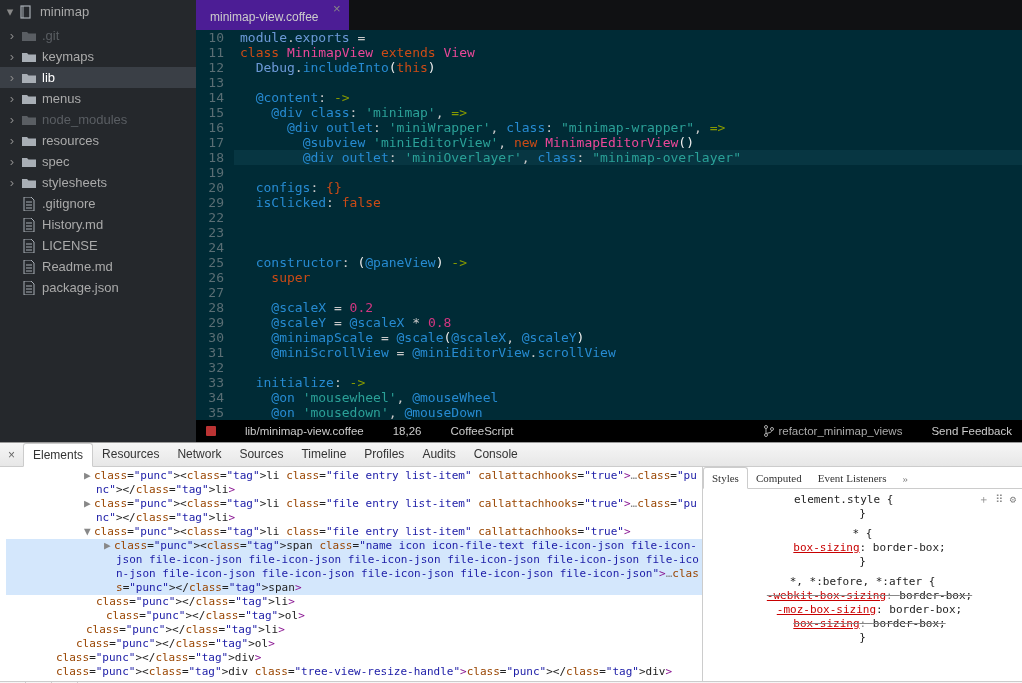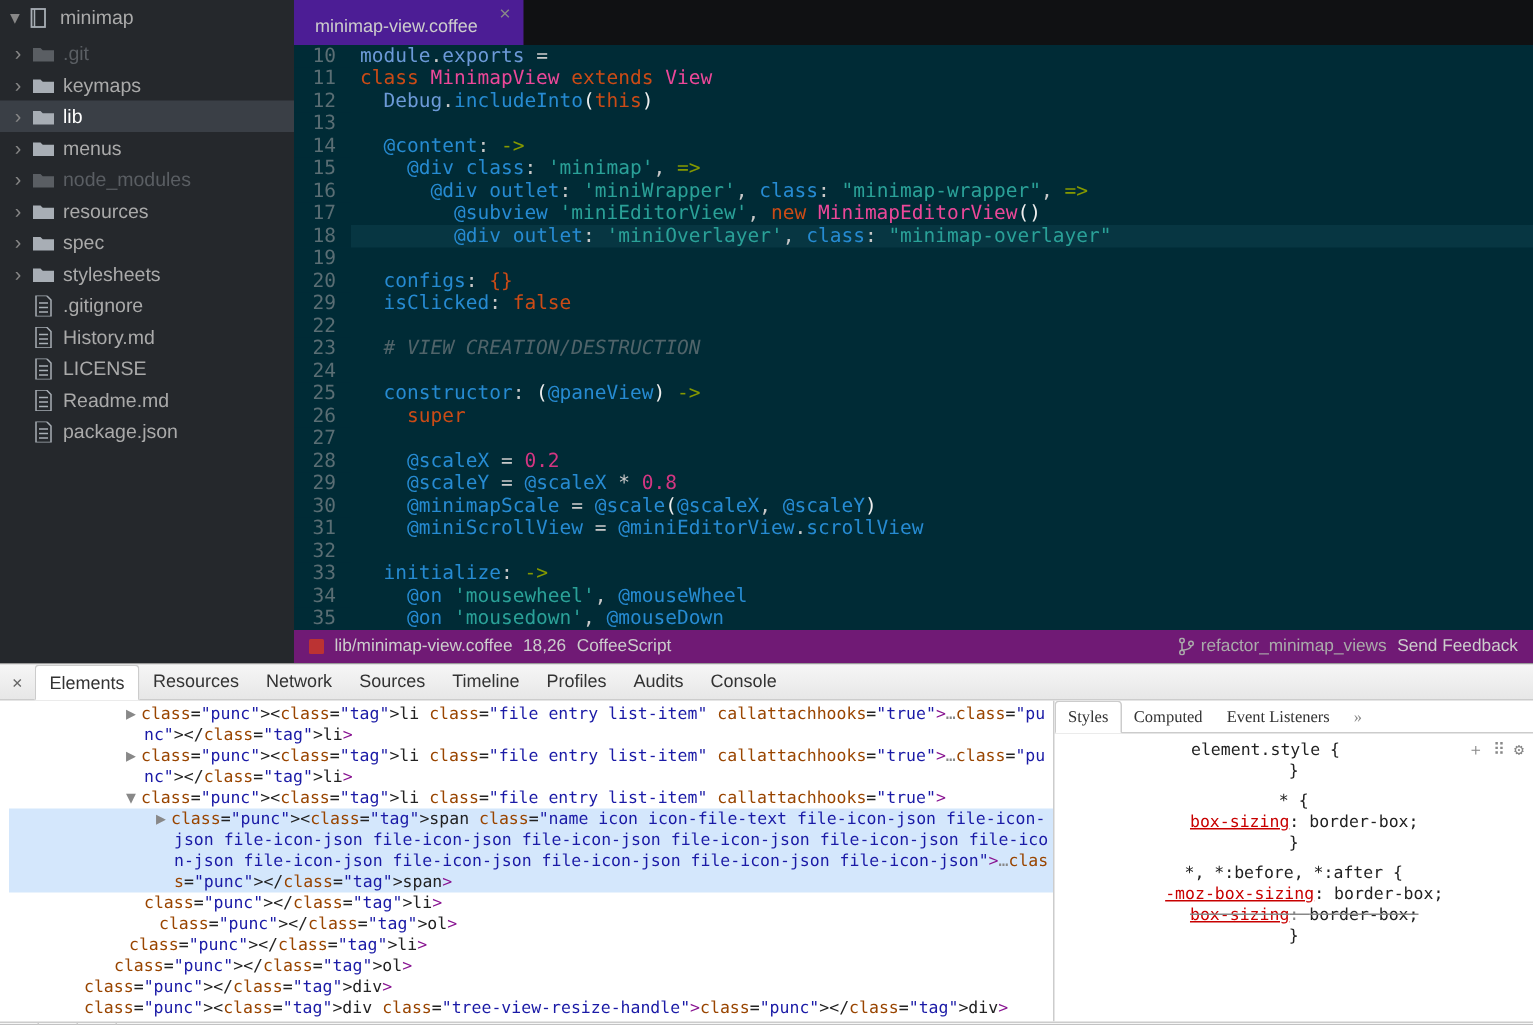--- a/index.html
+++ b/index.html
@@ -35,21 +35,21 @@
 .prop { color: #268bd2; }
 .str { color: #2aa198; }
 .fn { color: #ec4899; margin-top: 48px; }
 .cm { color: #50646a; font-style: italic; }
 .op { color: #c9c9c9; }
 .num { color: #d33682; }
 .at { color: #268bd2; }
 .kw2 { color: #859900; }
 .par { color: #eee; }
 
-.statusbar { height: 22px; background: #701a75; color: #ccc; display: flex; align-items: center; font-size: 11.5px; padding: 0 10px; gap: 7px; }
+.statusbar { height: 22px; background: #000000; color: #ccc; display: flex; align-items: center; font-size: 11.5px; padding: 0 10px; gap: 29px; }
 .status-mod { width: 10px; height: 10px; background: #b33; border-radius: 1px; }
 .statusbar .spacer { flex: 1; }
 .branch { display: flex; align-items: center; gap: 4px; color: #aaa; }
 .send { color: #ccc; }
 
 
 .devtools { flex: 1; background: #fff; color: #222; display: flex; flex-direction: column; border-top: 1px solid #999; font-family: "Lucida Grande", sans-serif; }
 .dt-tabs { height: 24px; border-bottom: 1px solid #ccc; display: flex; align-items: center; background: linear-gradient(#f6f6f6,#e7e7e7); font-size: 12px; }
 .dt-tab { padding: 4px 9px; color: #333; cursor: pointer; }
 .dt-tab.active { background: #fff; border: 1px solid #ccc; border-bottom: 1px solid #fff; border-radius: 3px 3px 0 0; margin-bottom: -1px; }
@@ -288,21 +288,21 @@
           <div class="code-line">
             <div class="gutter">29</div>
             <div class="code"><span class="par">  </span><span class="prop">isClicked</span><span class="op">:</span><span class="par"> </span><span class="kw">false</span></div>
           </div>
           <div class="code-line">
             <div class="gutter">22</div>
             <div class="code"><span class="par"></span></div>
           </div>
           <div class="code-line">
             <div class="gutter">23</div>
-            <div class="code"><span class="par">  </span><span class="cm"># VIEW CREATION/DESTRUCTION</span></div>
+            <div class="code"><span class="par">  </span></div>
           </div>
           <div class="code-line">
             <div class="gutter">24</div>
             <div class="code"><span class="par"></span></div>
           </div>
           <div class="code-line">
             <div class="gutter">25</div>
             <div class="code"><span class="par">  </span><span class="prop">constructor</span><span class="op">:</span><span class="par"> (</span><span class="at">@paneView</span><span class="par">) </span><span class="kw2">-&gt;</span></div>
           </div>
           <div class="code-line">
@@ -399,20 +399,21 @@
               <div class="sel">element.style {</div>
               <div>}</div>
             </div>
             <div class="rule">
               <div class="sel">* {</div>
               <div style="padding-left:14px" class=""><span class="sprop">box-sizing</span>: <span class="sval">border-box;</span></div>
               <div>}</div>
             </div>
             <div class="rule">
               <div class="sel">*, *:before, *:after {</div>
+              <div style="padding-left:14px" class="strike"><span class="sprop">-webkit-box-sizing</span>: <span class="sval">border-box;</span></div>
               <div style="padding-left:14px" class=""><span class="sprop">-moz-box-sizing</span>: <span class="sval">border-box;</span></div>
               <div style="padding-left:14px" class="strike"><span class="sprop">box-sizing</span>: <span class="sval">border-box;</span></div>
               <div>}</div>
             </div>
           </div>
       </div>
     </div>
     <div class="dt-footer">
       <div class="dt-footbtn"></div>
       <div class="dt-footbtn"></div>

